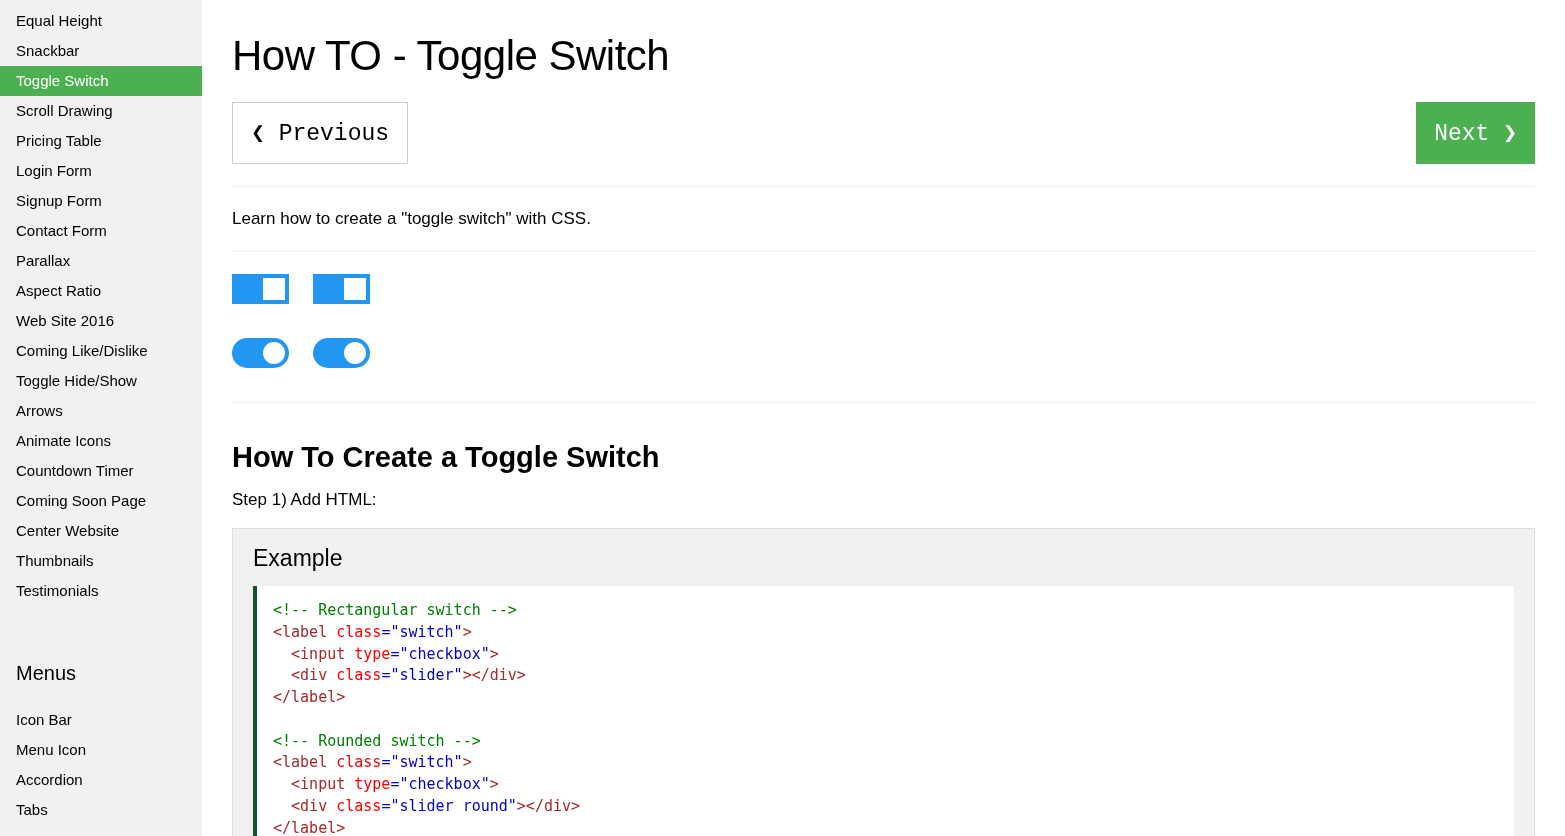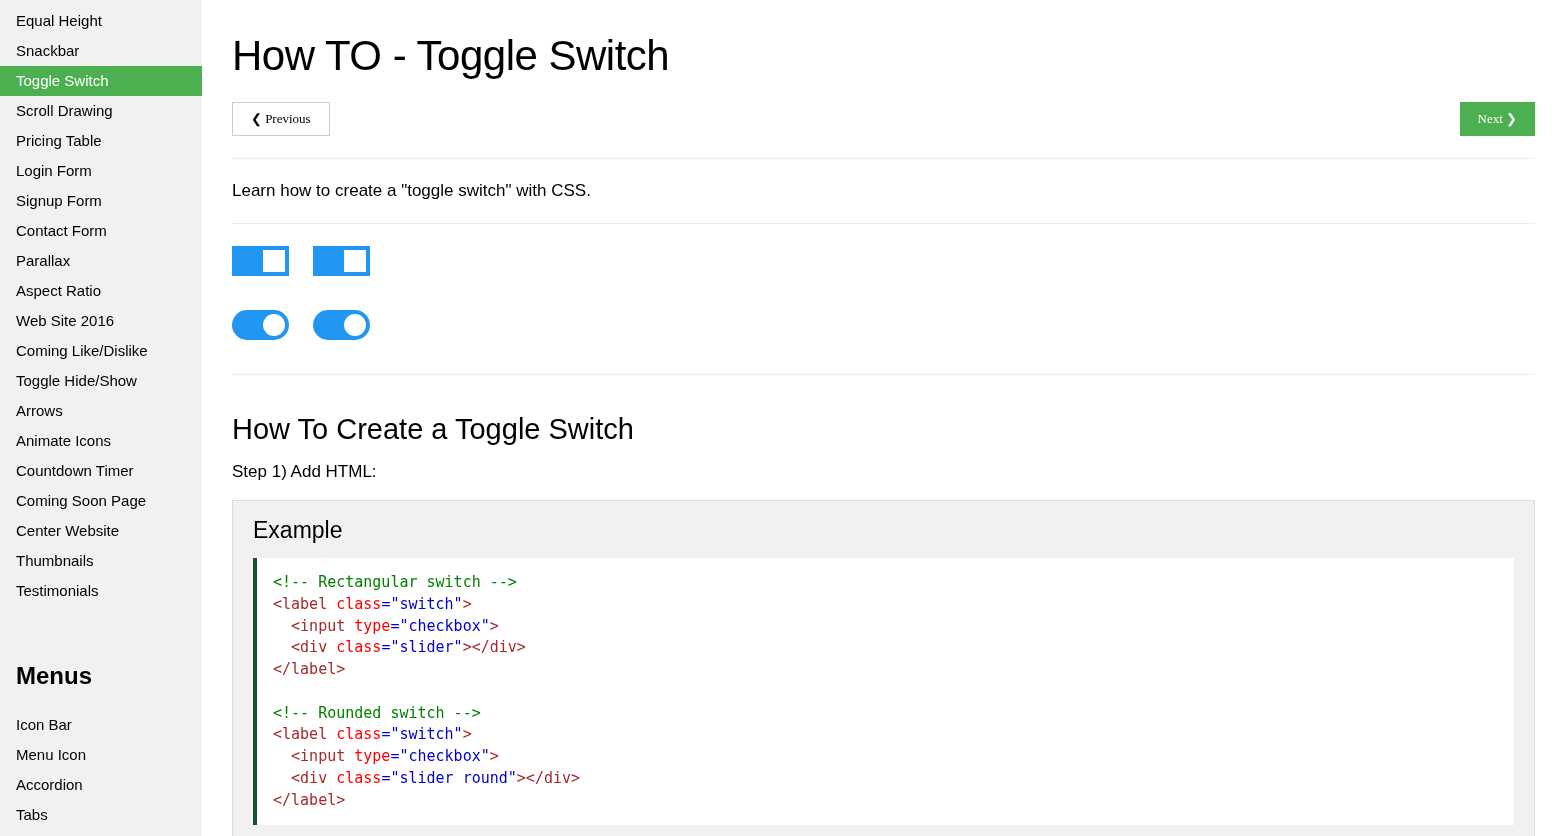--- a/index.html
+++ b/index.html
@@ -2,36 +2,36 @@
 <html><head>
 <meta charset="utf-8">
 <style>
 * { box-sizing: border-box; margin: 0; padding: 0; }
 body { font-family: "Segoe UI", Arial, sans-serif; color: #000; display: flex; width: 1565px; height: 836px; overflow: hidden; }
 .sidebar { width: 202px; background: #f1f1f1; height: 836px; overflow-y: auto; padding-top: 6px; position: relative; }
 .sidebar::-webkit-scrollbar { width: 10px; }
 .sidebar::-webkit-scrollbar-thumb { background: #888; }
 .sidebar-item { display: block; padding: 3px 16px; font-size: 15px; color: #000; cursor: pointer; line-height: 1.6; }
 .sidebar-item.active { background: #4CAF50; color: #fff; }
-.sidebar-heading { padding: 18px 16px 4px 16px; font-size: 24px; font-weight: 700; color: #000; }
+.sidebar-heading { padding: 18px 16px 4px 16px; font-size: 20px; font-weight: 400; color: #000; }
 .main { flex: 1; padding: 18px 30px 18px 30px; overflow-y: auto; position: relative; }
 h1 { font-size: 42px; font-weight: 400; margin: 14px 0 22px 0; letter-spacing: -0.5px; }
 .nav-buttons { display: flex; justify-content: space-between; margin-bottom: 22px; }
-.btn { font-size: 13px; padding: 8px 18px; cursor: pointer; border: none; font-family: Liberation Serif, serif; }
+.btn { font-size: 23px; padding: 16px 18px; cursor: pointer; border: none; font-family: Liberation Mono, monospace; }
 .btn-prev { background: #fff; color: #000; border: 1px solid #ccc; }
 .btn-next { background: #4CAF50; color: #fff; }
 hr { border: none; border-top: 1px solid #eee; margin: 22px 0; }
 p.intro { font-size: 17px; margin: 18px 0 20px 0; }
 .switch-row { margin: 18px 0 30px 0; }
 .switch { position: relative; display: inline-block; width: 57px; height: 30px; margin-right: 20px; }
 .switch .slider { position: absolute; inset: 0; background: #2196F3; }
 .switch .slider::before { content: ""; position: absolute; height: 22px; width: 22px; right: 4px; top: 4px; background: #fff; }
 .switch.round .slider { border-radius: 30px; }
 .switch.round .slider::before { border-radius: 50%; }
-h2 { font-size: 29px; font-weight: 400; margin: 38px 0 16px 0; }
+h2 { font-size: 29px; font-weight: 700; margin: 38px 0 16px 0; }
 p.step { font-size: 17px; margin: 8px 0 18px 0; }
 .example-box { background: #f1f1f1; border: 1px solid #ddd; padding: 16px 20px 18px 20px; }
 .example-box h3 { font-size: 23px; font-weight: 400; margin: 0 0 14px 0; }
 .code-block { background: #fff; border-left: 4px solid #14532d; padding: 14px 16px; font-family: Consolas, monospace; font-size: 15px; line-height: 1.45; white-space: pre; }
 .cm { color: #008000; }
 .tg { color: #a52a2a; }
 .at { color: #ff0000; }
 .vl { color: #0000cd; }
 </style>
 </head>

